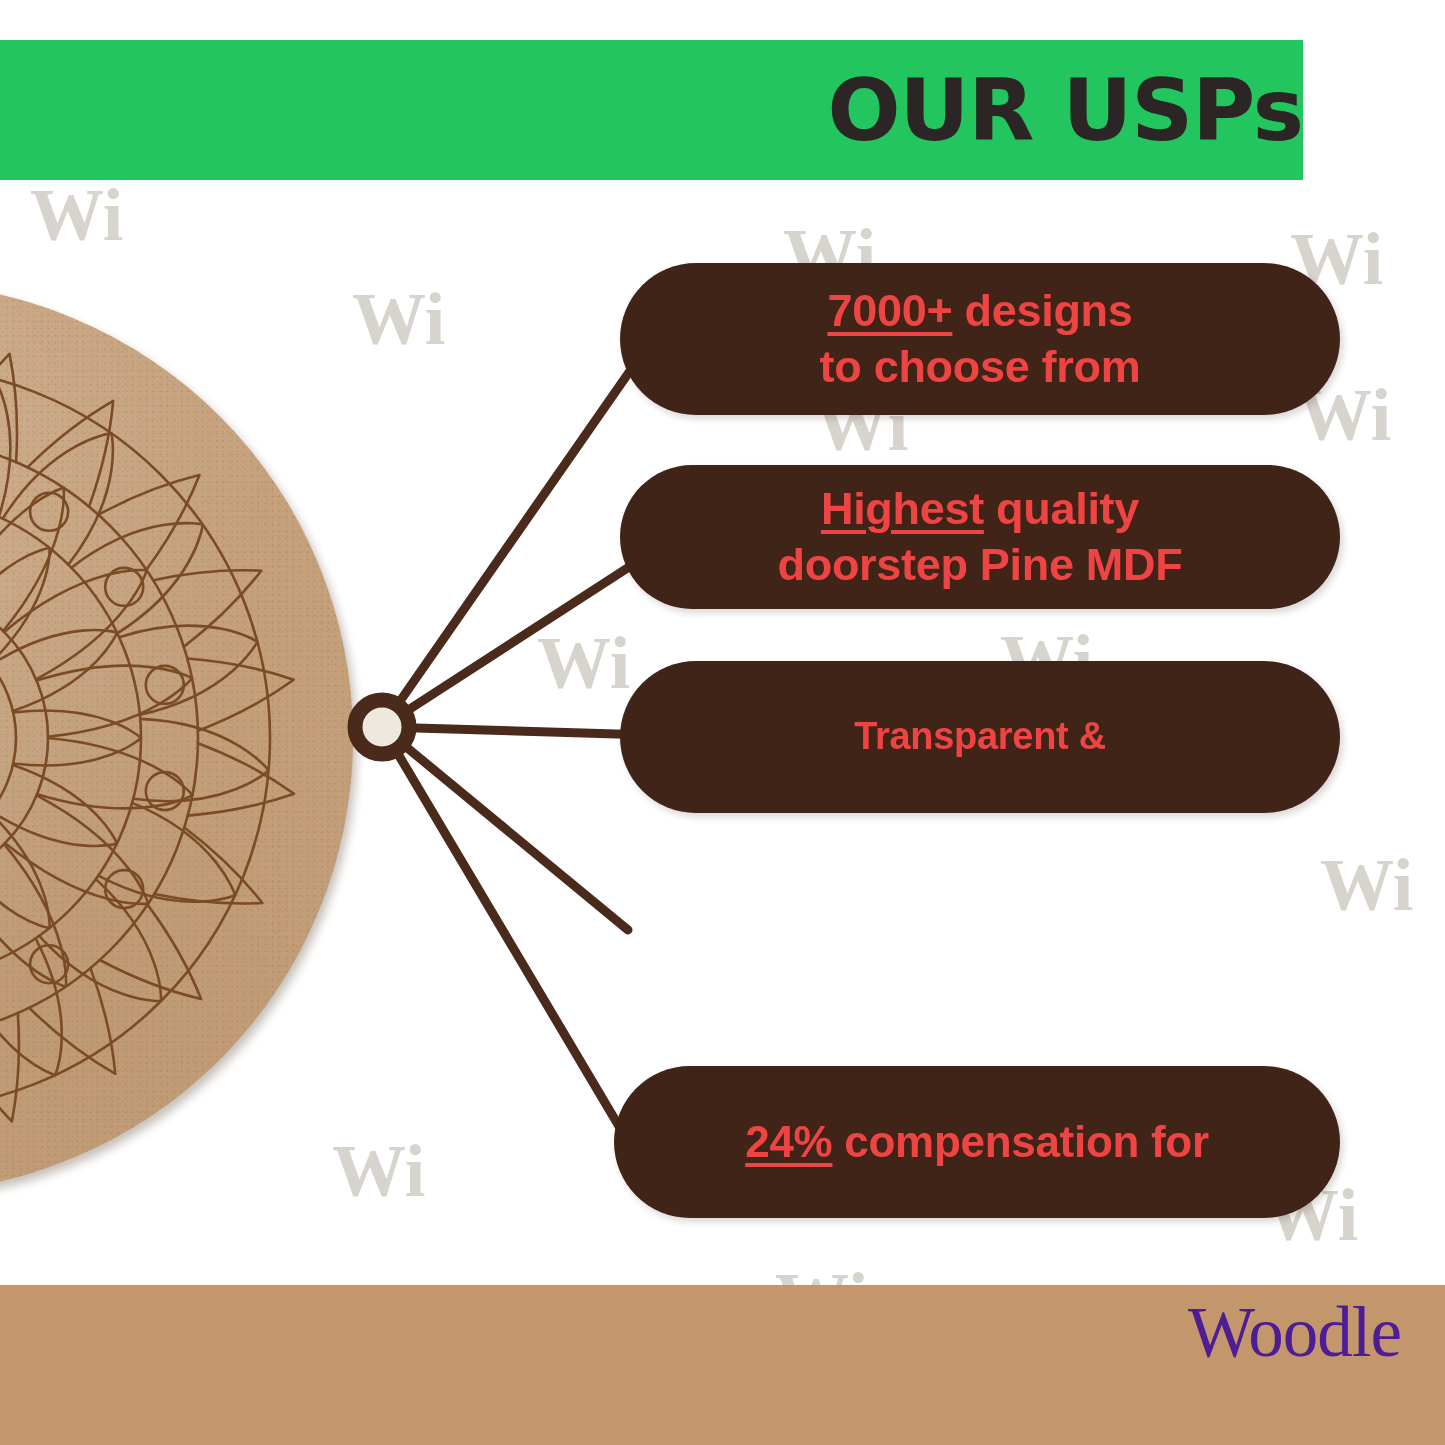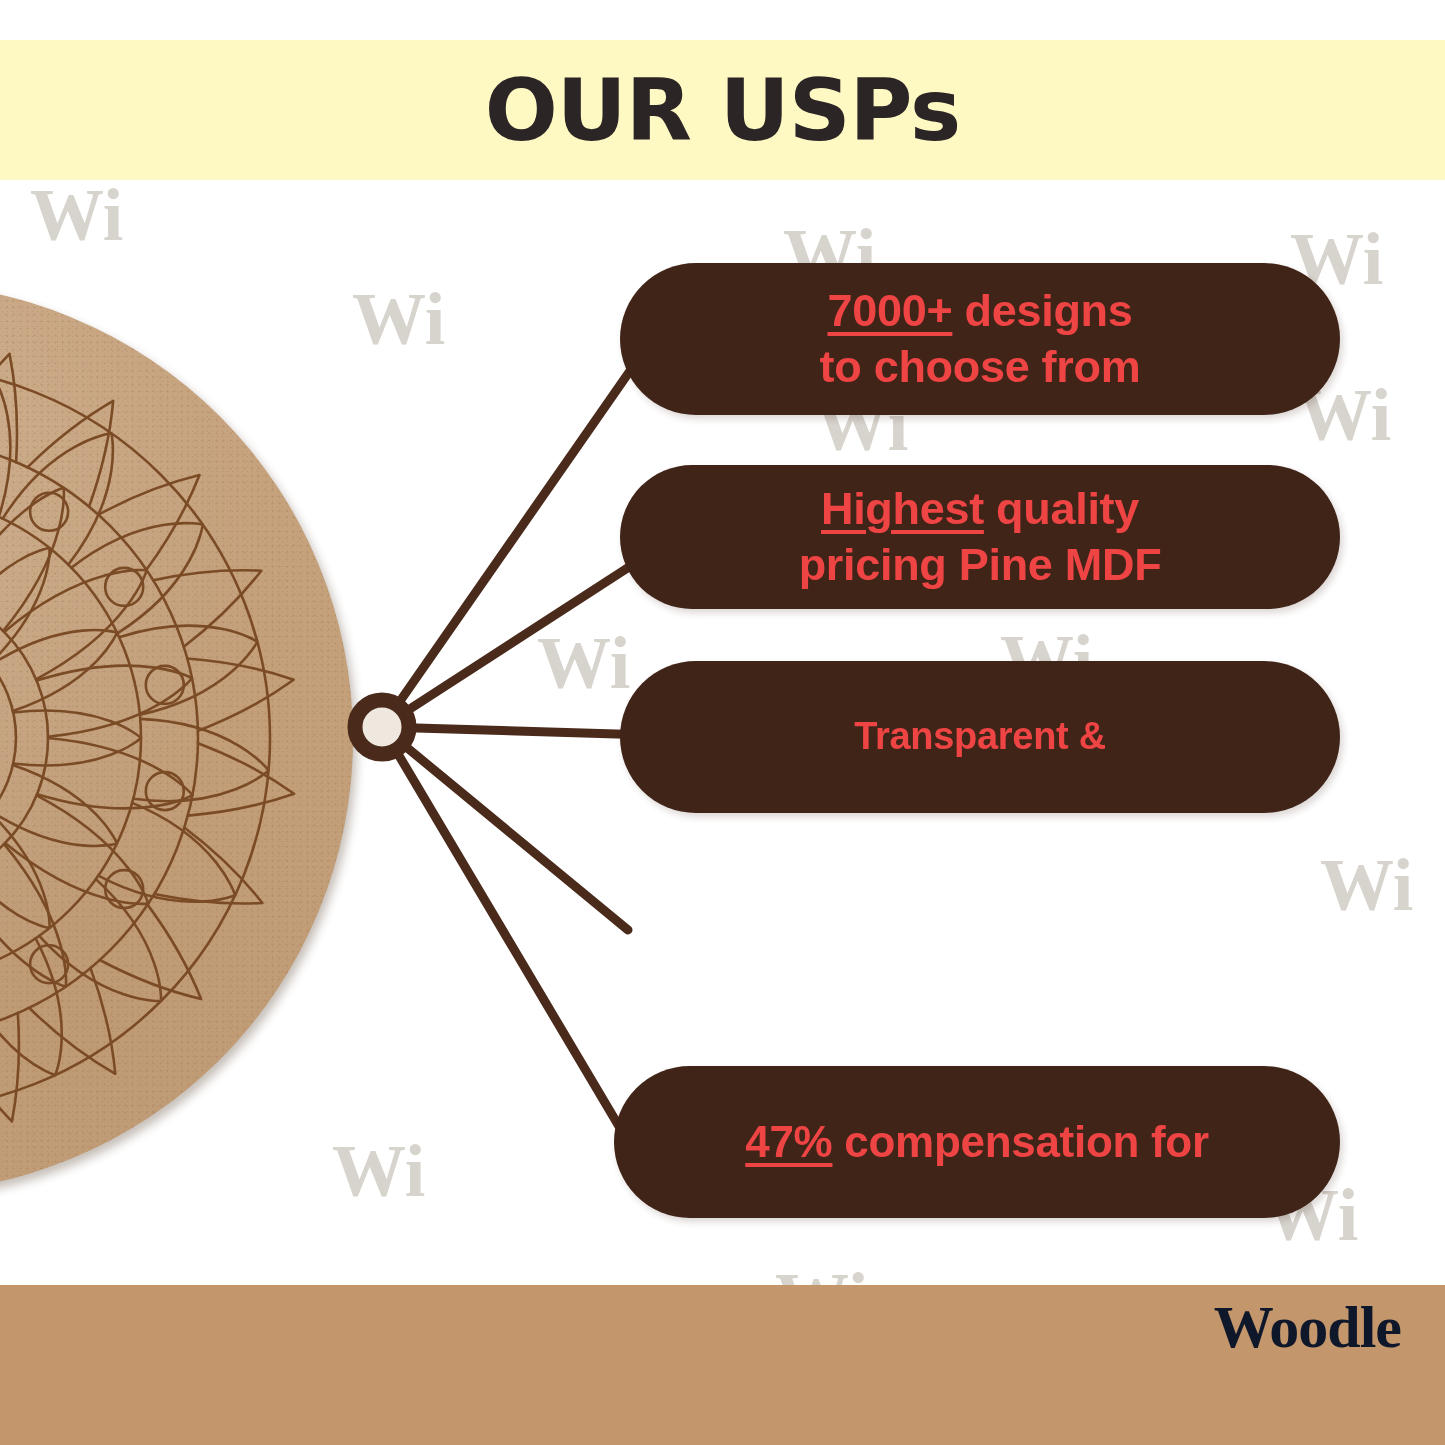--- a/index.html
+++ b/index.html
@@ -125,26 +125,26 @@
   #usp-pill-3 .usp-line { font-size: 38px; line-height: 1.24; }
   #usp-pill-4 .usp-line { font-size: 44px; line-height: 1.24; }
   #usp-pill-5 .usp-line { font-size: 44px; line-height: 1.24; }
 
   
   #header-band {
     position: absolute;
     z-index: 6;
     left: 0;
     top: 40px;
-    width: 1445px;
+    width: 1303px;
     height: 140px;
-    background: #fef9c3;
+    background: #22c55e;
     display: flex;
     align-items: center;
-    justify-content: center;
+    justify-content: flex-end;
   }
   #header-title {
     font-size: 86px;
     font-weight: 700;
     color: #2b2526;
     letter-spacing: -1px;
     line-height: 1;
     font-family: "DejaVu Sans", sans-serif;
   }
 
@@ -160,23 +160,23 @@
   }
   #brand-logo {
     position: absolute;
     right: 44px;
     top: 12px;
     text-align: right;
     line-height: 1;
   }
   #brand-name {
     font-family: "Liberation Serif", serif;
-    font-weight: 700;
-    font-size: 60px;
-    color: #0f172a;
+    font-weight: 400;
+    font-size: 71px;
+    color: #4c1d95;
     letter-spacing: -1px;
     display: block;
   }
   #brand-country {
     font-family: "Liberation Sans", sans-serif;
     font-weight: 400;
     font-size: 31px;
     color: #201b1a;
     letter-spacing: 4px;
     display: block;
@@ -480,34 +480,34 @@
       <div class="usp-line">
         <span>to choose from</span>
       </div>
     </div>
 
     <div class="usp-pill" id="usp-pill-2">
       <div class="usp-line">
         <u>Highest</u><span> quality</span>
       </div>
       <div class="usp-line">
-        <span>pricing Pine MDF</span>
+        <span>doorstep Pine MDF</span>
       </div>
     </div>
 
     <div class="usp-pill" id="usp-pill-3">
       <div class="usp-line">
         <span>Transparent &amp;</span>
       </div>
     </div>
 
 
     <div class="usp-pill" id="usp-pill-5">
       <div class="usp-line">
-        <u>47%</u><span> compensation for</span>
+        <u>24%</u><span> compensation for</span>
       </div>
     </div>
 
   </div>
 
   <div id="header-band">
     <div id="header-title">OUR USPs</div>
   </div>
 
   <div id="footer-band">

